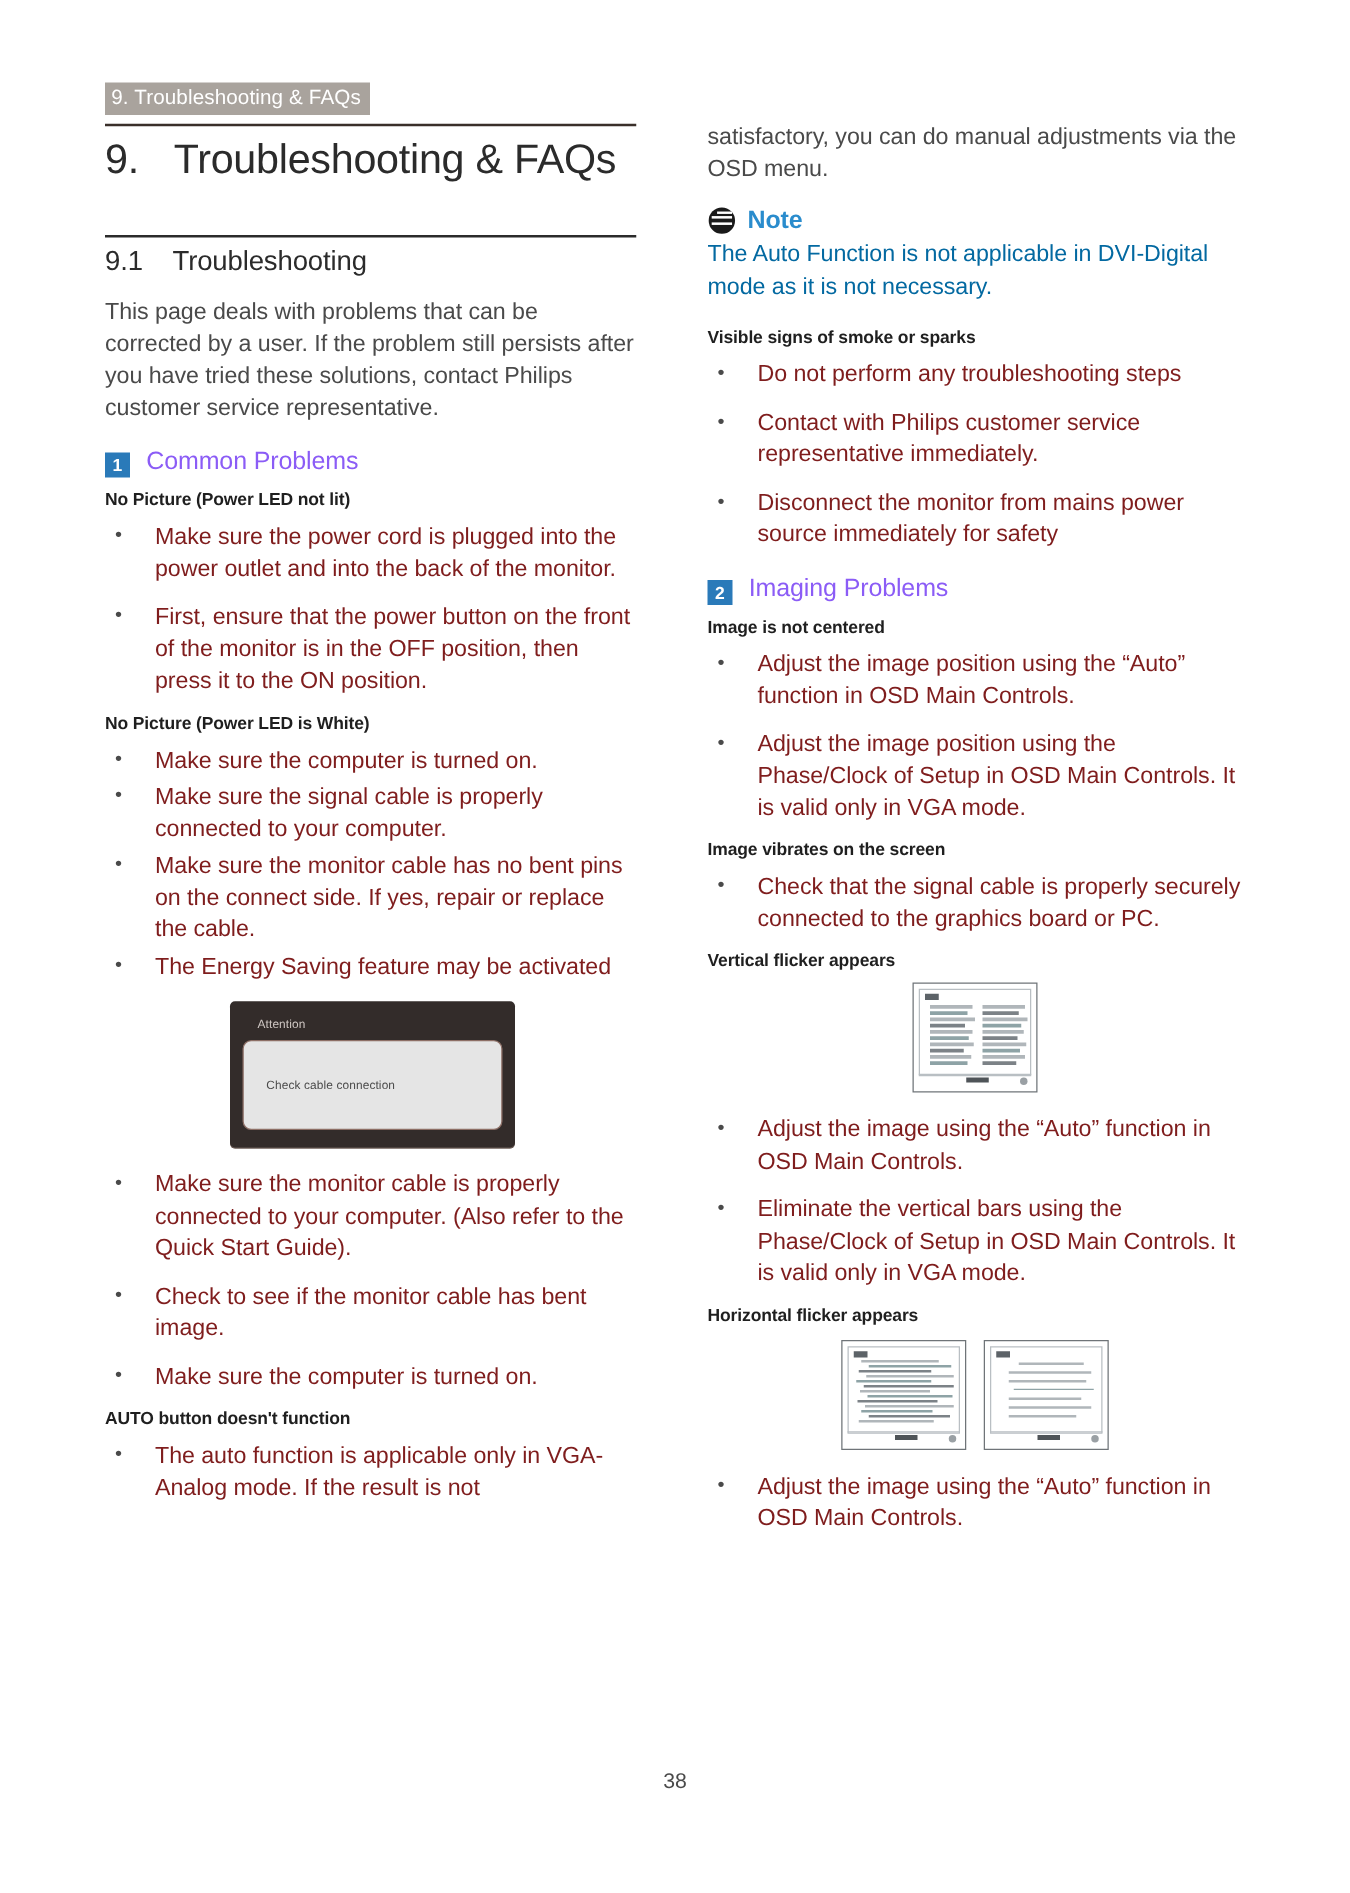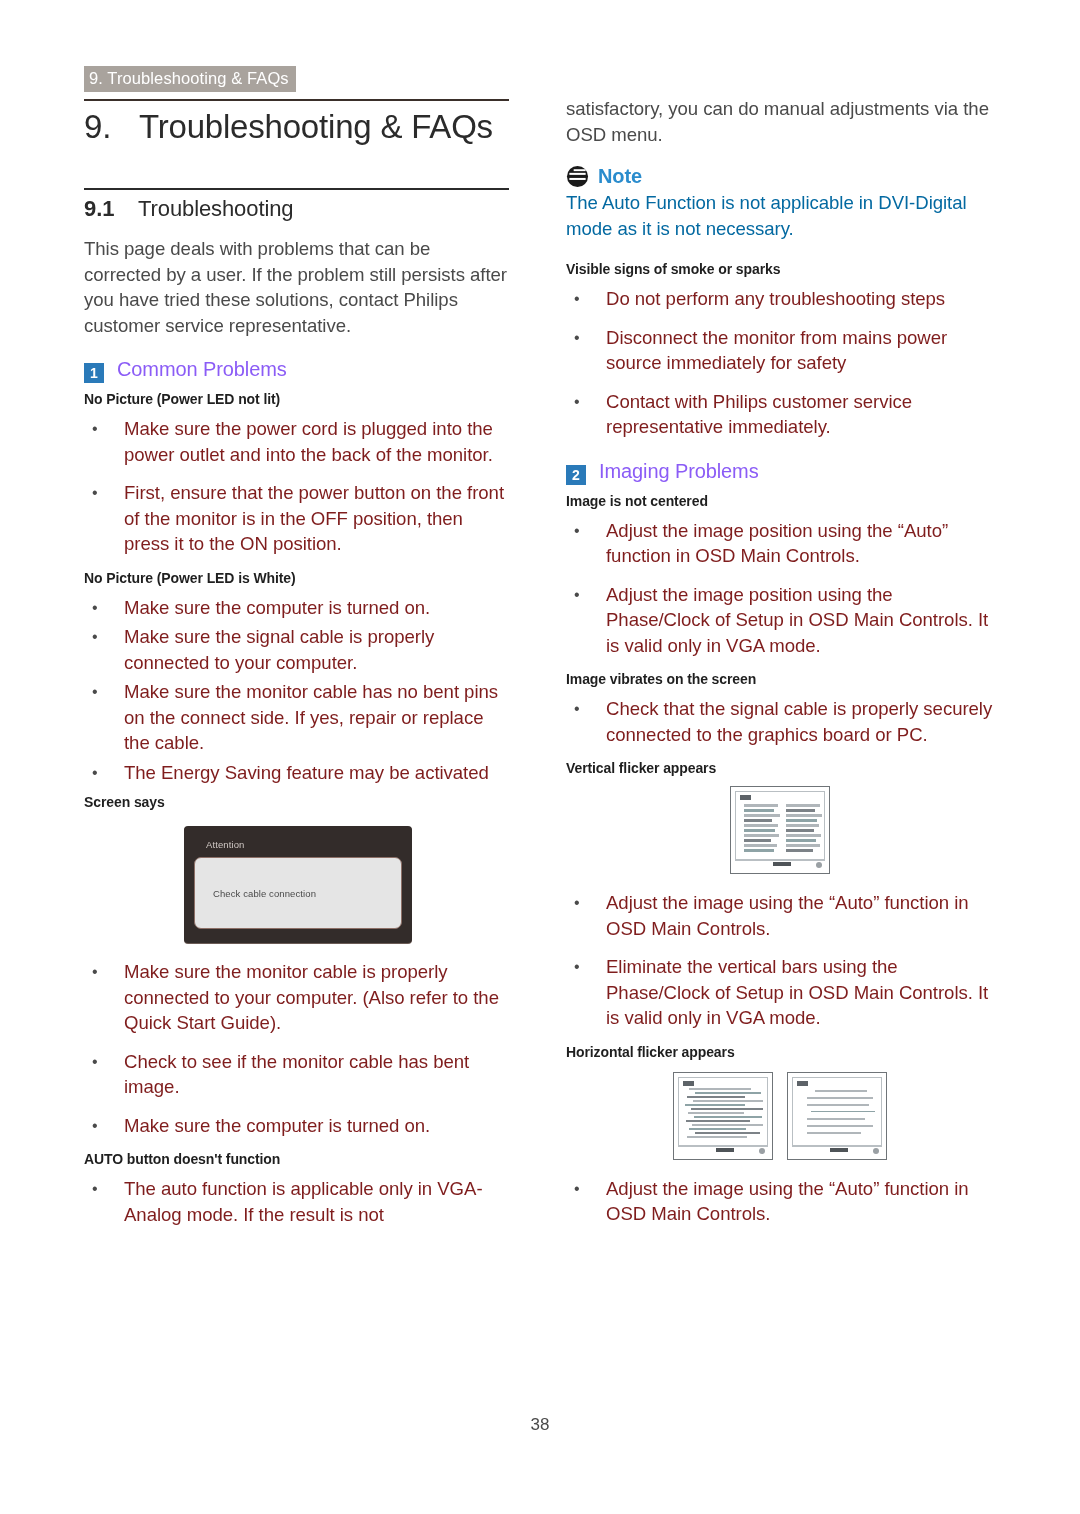--- a/index.html
+++ b/index.html
@@ -76,21 +76,21 @@
   .col-right { left: 566px; top: 96px; }
 
   
   h2.section {
     margin: 0 0 14px 0;
     font-size: 22px;
     font-weight: 400;
     color: #2b2b2b;
     letter-spacing: -0.1px;
   }
-  h2.section .sn { display: inline-block; width: 54px; font-weight: 700;}
+  h2.section .sn { display: inline-block; width: 54px; font-weight: 400;}
 
   p.body {
     margin: 0 0 18px 0;
     font-size: 18.6px;
     line-height: 25.5px;
     color: #4a4a4a;
     letter-spacing: -0.05px;
   }
 
   h3.sub {
@@ -321,21 +321,20 @@
     </ul>
 
     <h3 class="sub">No Picture (Power LED is White)</h3>
     <ul class="bullets tight">
       <li>Make sure the computer is turned on.</li>
       <li>Make sure the signal cable is properly connected to your computer.</li>
       <li>Make sure the monitor cable has no bent pins on the connect side. If yes, repair or replace the cable.</li>
       <li>The Energy Saving feature may be activated</li>
     </ul>
 
-    <h3 class="sub">Screen says</h3>
 
     <div class="attention-wrap">
       <div class="attention-box">
         <div class="attention-title">Attention</div>
         <div class="attention-inner">
           <span>Check cable connection</span>
         </div>
       </div>
     </div>
 
@@ -362,22 +361,22 @@
         <rect x="3.5" y="13.5" width="17" height="2.1" fill="#ffffff"></rect>
         <rect x="8" y="4.4" width="12.5" height="2.0" fill="#ffffff"></rect>
       </svg>
       <span class="note-label">Note</span>
     </div>
     <p class="note-text">The Auto Function is not applicable in DVI-Digital mode as it is not necessary.</p>
 
     <h3 class="sub">Visible signs of smoke or sparks</h3>
     <ul class="bullets">
       <li>Do not perform any troubleshooting steps</li>
+      <li>Contact with Philips customer service representative immediately.</li>
       <li>Disconnect the monitor from mains power source immediately for safety</li>
-      <li>Contact with Philips customer service representative immediately.</li>
     </ul>
 
     <div class="numbered">
       <span class="badge">2</span>
       <span class="ntext">Imaging Problems</span>
     </div>
 
     <h3 class="sub">Image is not centered</h3>
     <ul class="bullets">
       <li>Adjust the image position using the “Auto” function in OSD Main Controls.</li>

